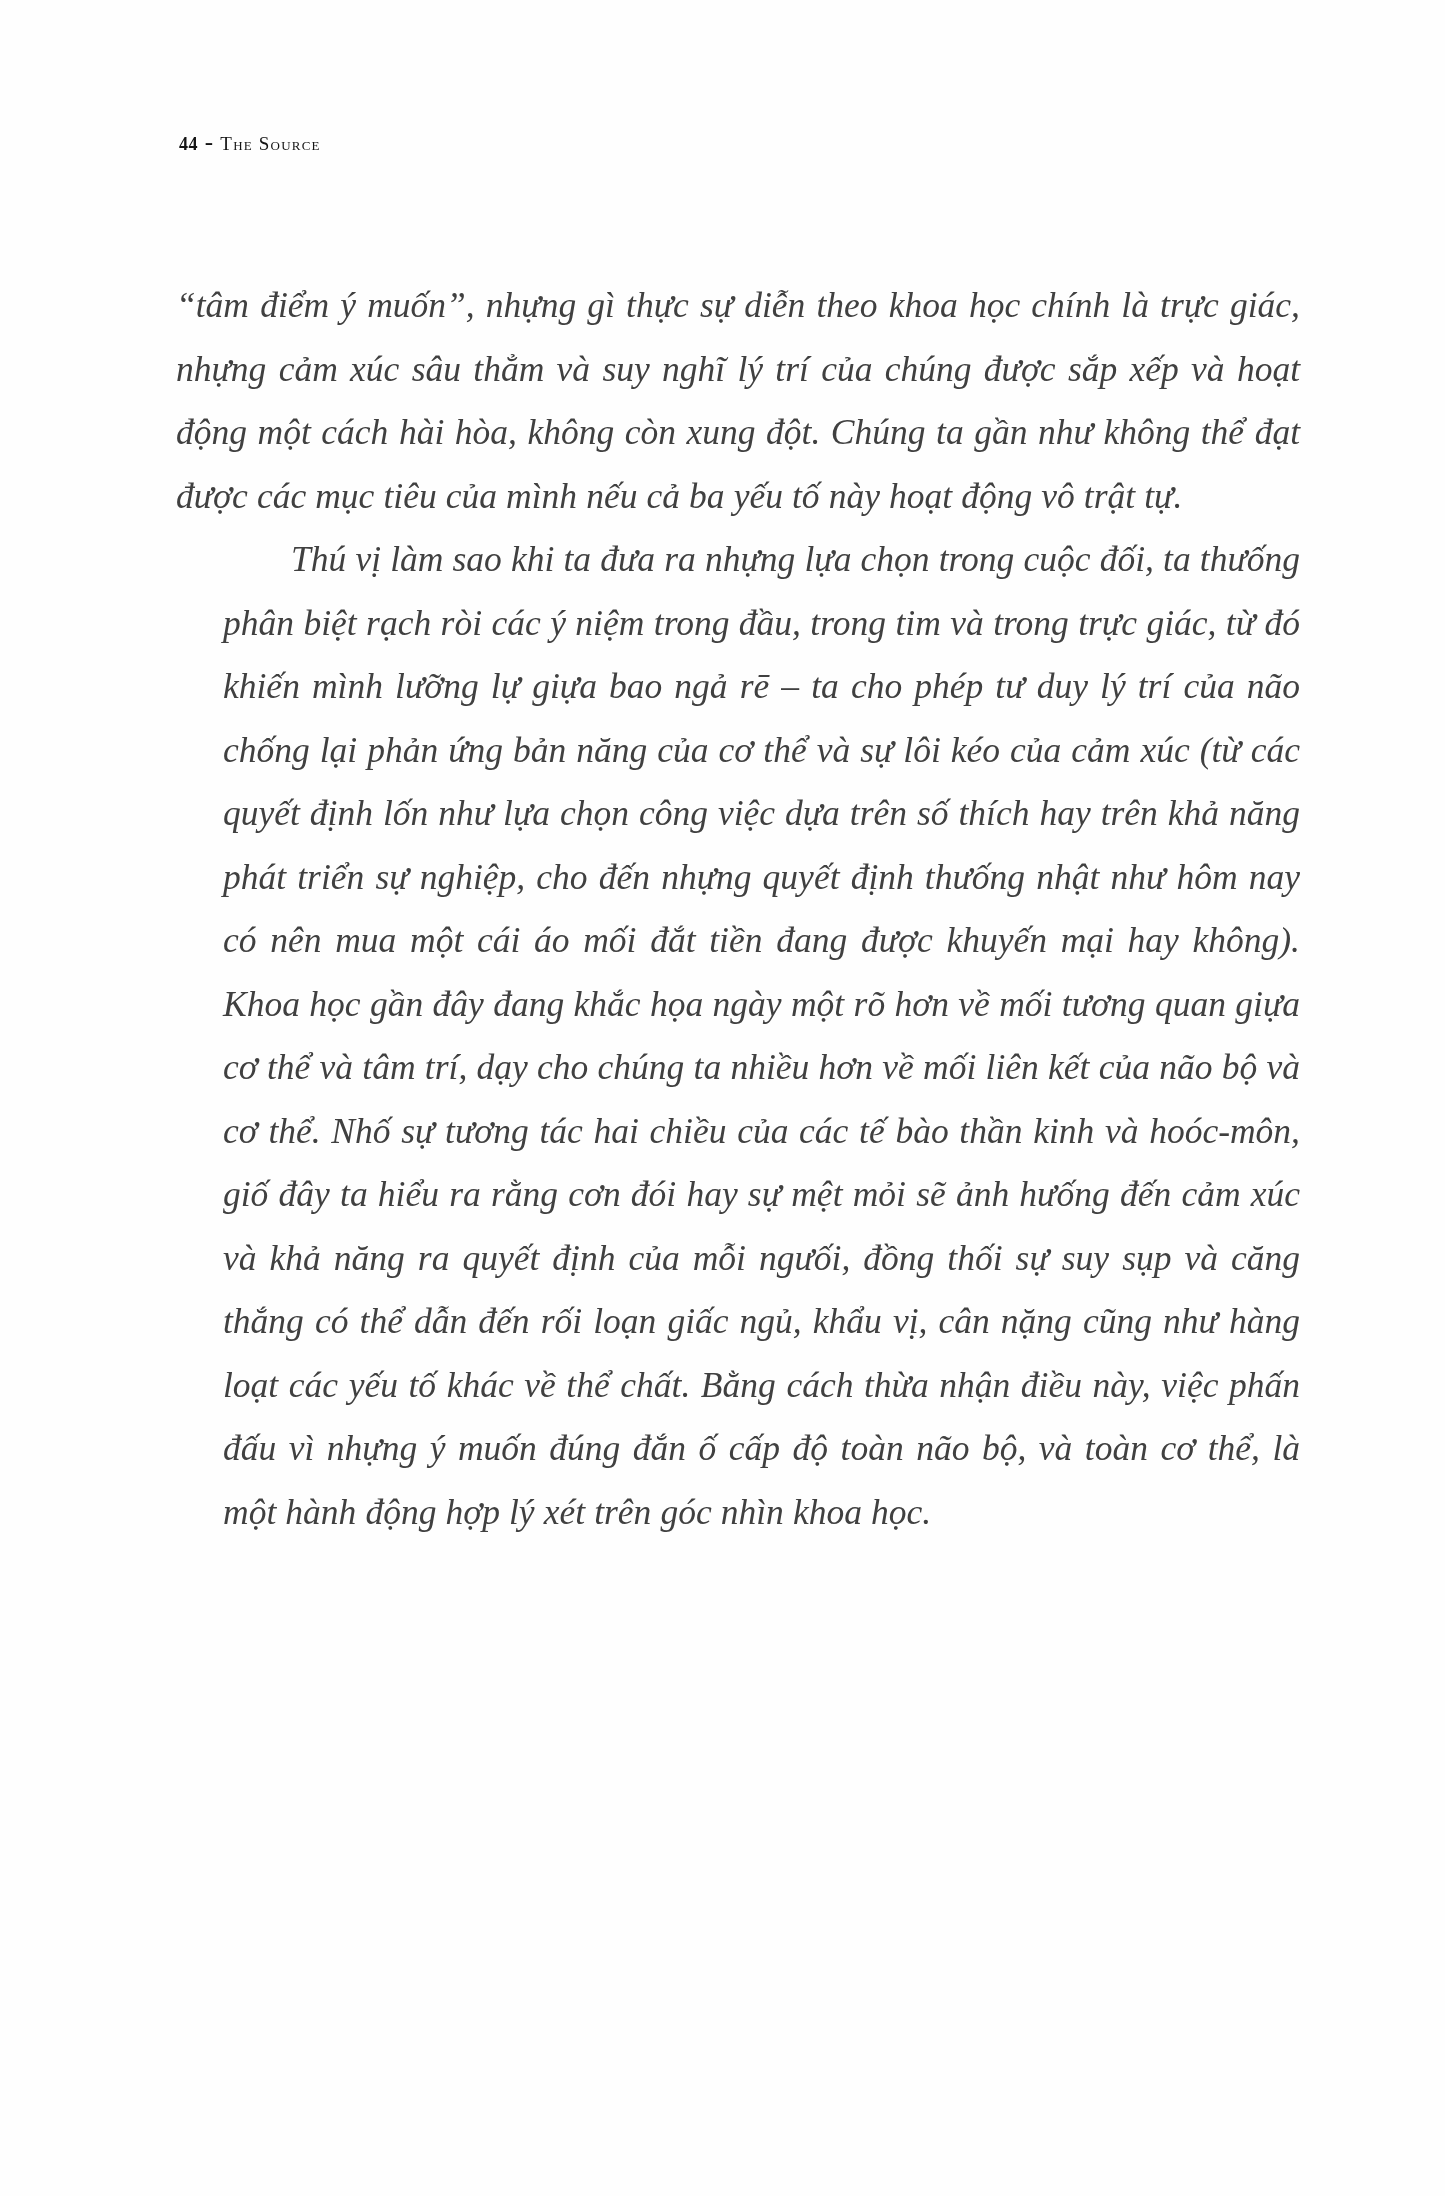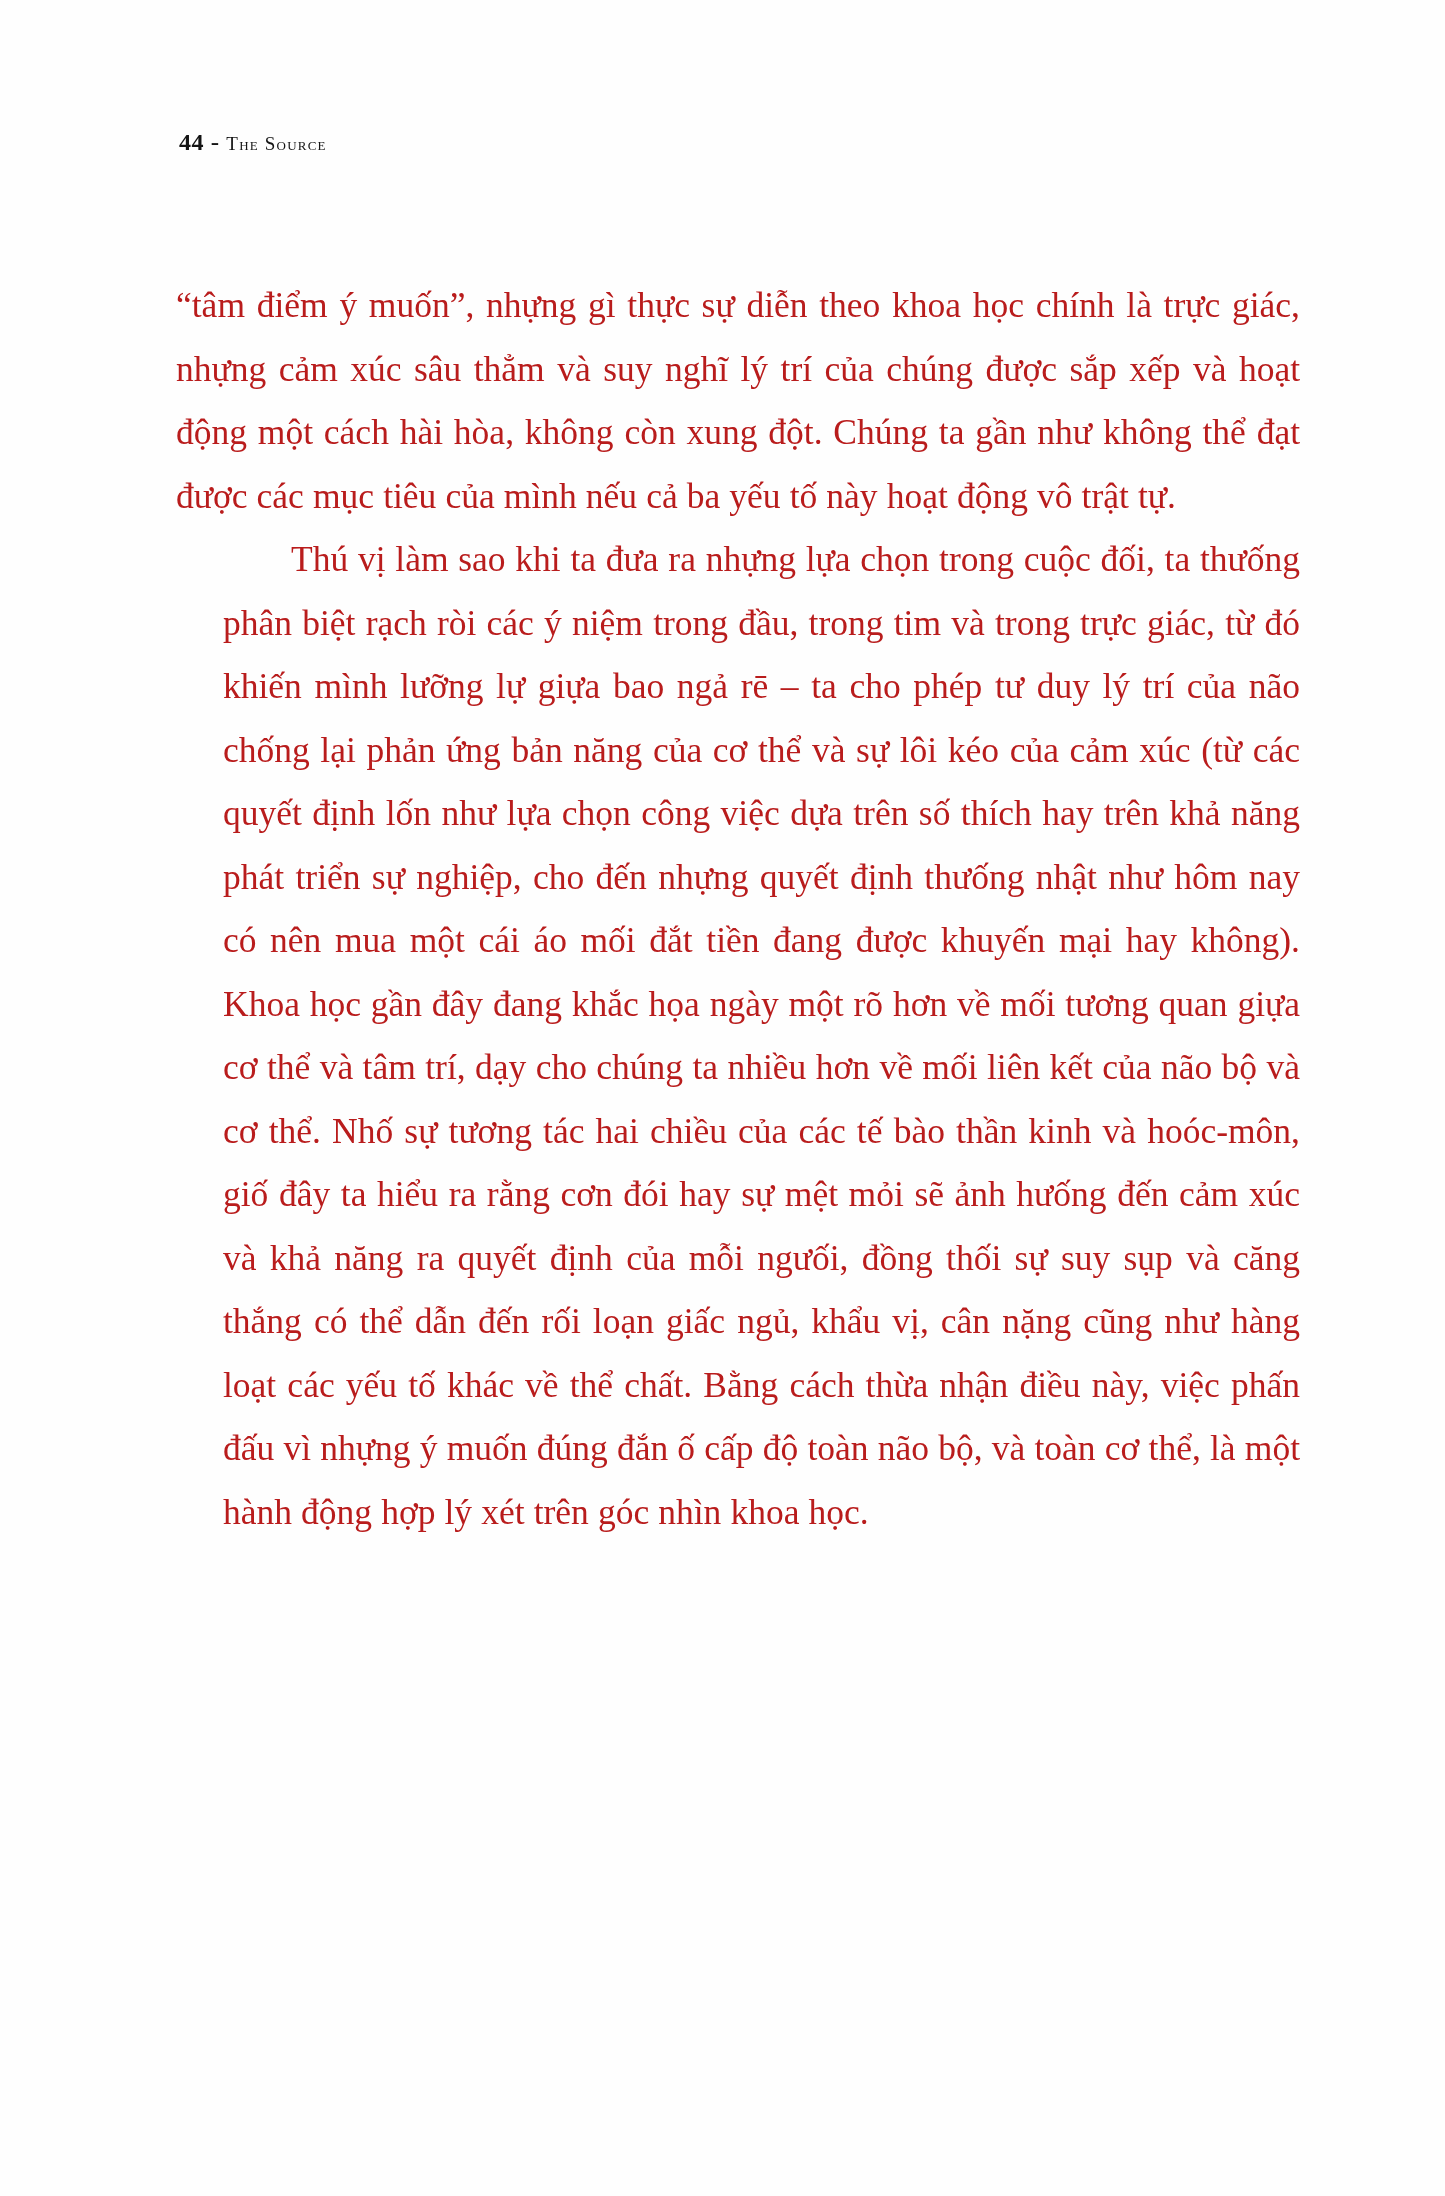--- a/index.html
+++ b/index.html
@@ -32,21 +32,21 @@
   .running-head {
     font-family: "Liberation Serif", serif;
     font-size: 25px;
     letter-spacing: 0.5px;
     color: #141414;
     white-space: nowrap;
     margin: 0 0 0 3px;
   }
   .running-head .folio {
     font-weight: bold;
-    font-size: 24px;
+    font-size: 18px;
   }
   .running-head .sep {
     font-weight: normal;
   }
   .running-head .title-sc {
     font-variant: small-caps;
     font-size: 19px;
     letter-spacing: 1.2px;
   }
   
@@ -54,22 +54,23 @@
     margin-top: 118px;
     width: 1124px;
   }
   p.para {
     margin: 0;
     font-size: 35.5px;
     line-height: 63.5px;
     text-align: justify;
     text-justify: inter-word;
     hyphens: none;
-    color: #b91c1c;
+    color: #404040;
     word-spacing: 0.2px;
+    font-style: italic;
   }
   p.para + p.para {
     margin-top: 0px;
     margin-left: 47px;
   }
   p.indent {
     text-indent: 68px;
   }
   
   .page::after {

